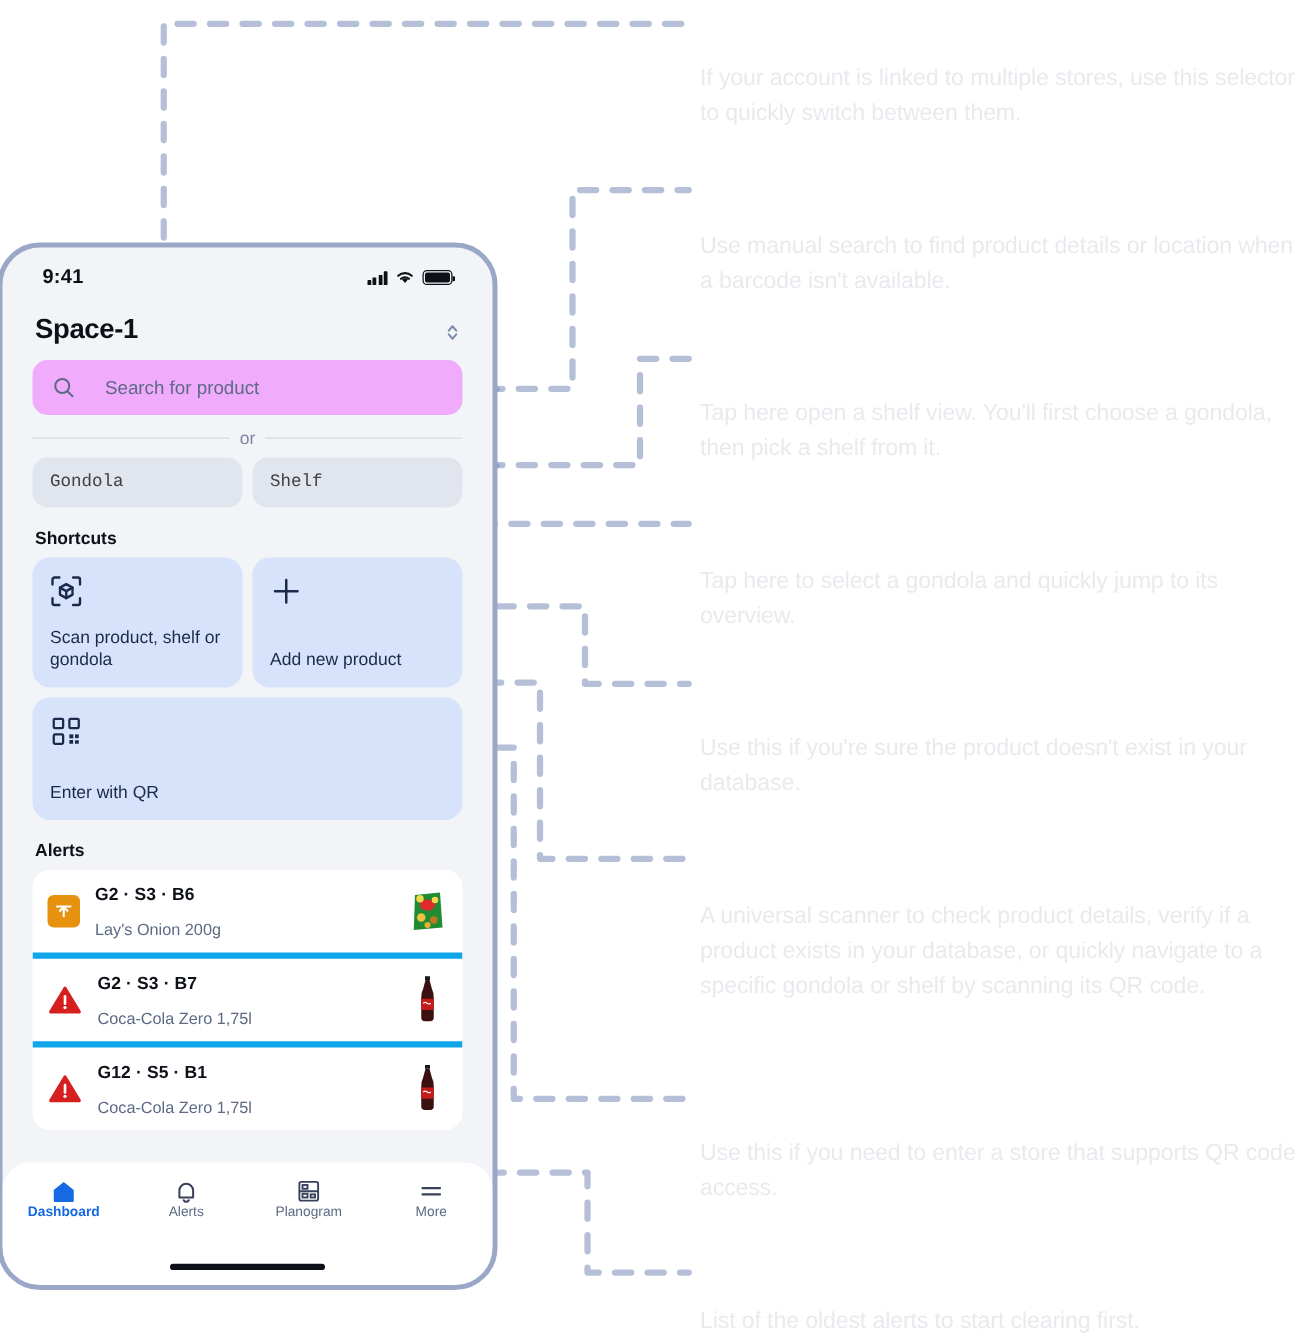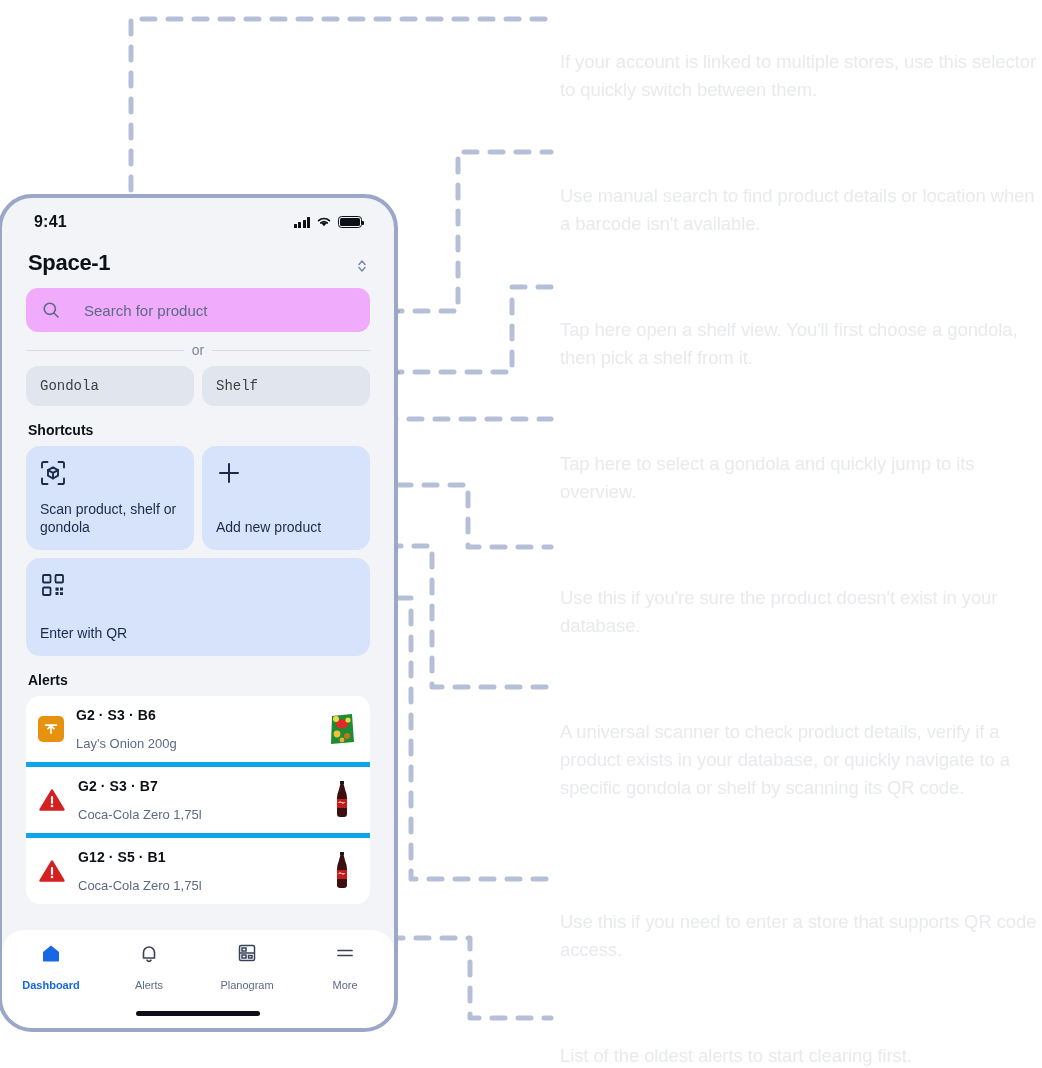--- a/index.html
+++ b/index.html
@@ -93,21 +93,21 @@
   .ic-warn { width: 28px; height: 26px; display:flex; align-items:center; justify-content:center;}
 
   .thumb { width: 32px; height: 40px; display:flex; align-items:center; justify-content:center;}
 
   
   .tabbar {
     position: absolute; left: 0; right: 0; bottom: 0; height: 98px;
     background: #ffffff; border-radius: 22px 22px 30px 30px;
     display: flex; align-items: flex-start; padding-top: 12px;
   }
-  .tab { flex: 1; display: flex; flex-direction: column; align-items: center; gap: 15px; }
+  .tab { flex: 1; display: flex; flex-direction: column; align-items: center; gap: 0; }
   .tab-lbl { font-size: 11px; color: #5d6a85; }
   .tab.active .tab-lbl { color: #1668e3; font-weight: 600; }
   .home-ind { position: absolute; bottom: 12px; left: 50%; transform: translateX(-50%);
               width: 124px; height: 5px; background: #0d1117; border-radius: 3px; }
 
   
   .anno {
     position: absolute; width: 478px; left: 560px;
     font-size: 18.5px; line-height: 1.52; color: #e9eaee;
     letter-spacing: -.1px;

